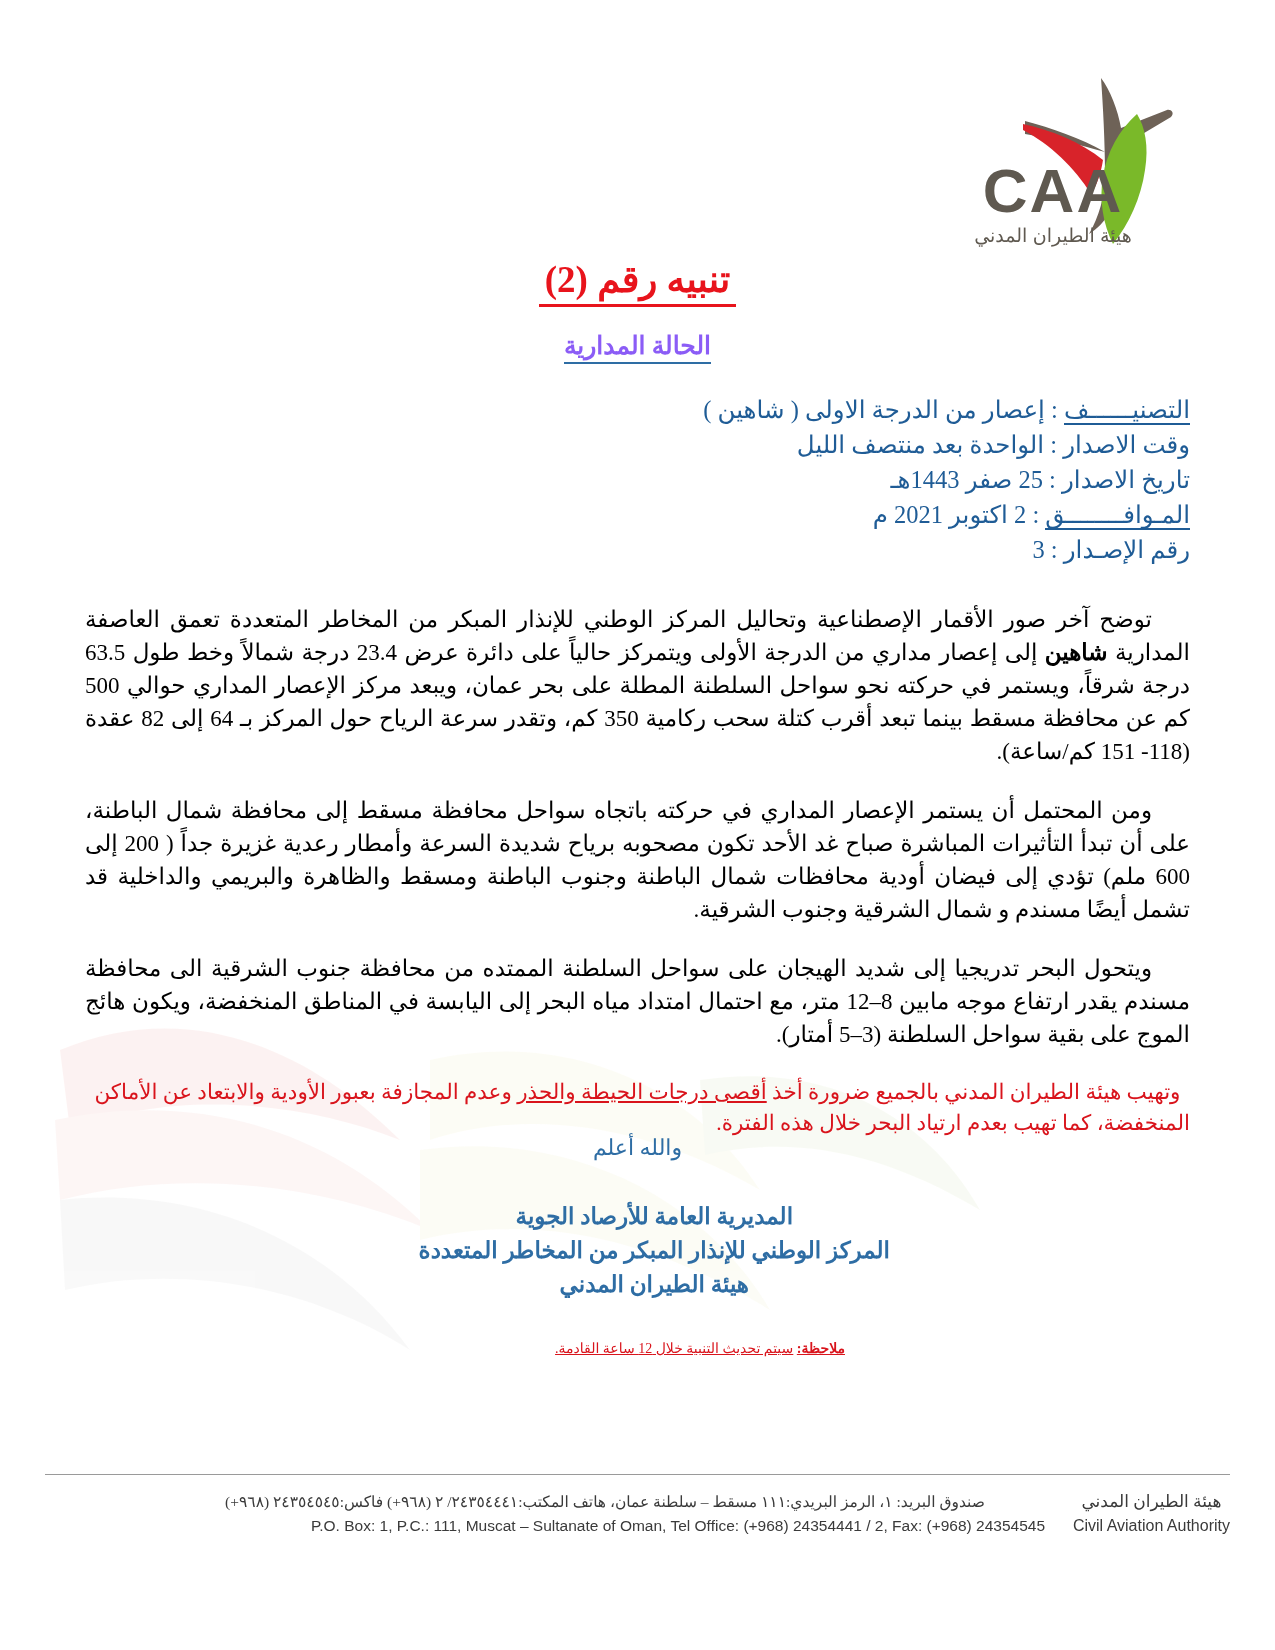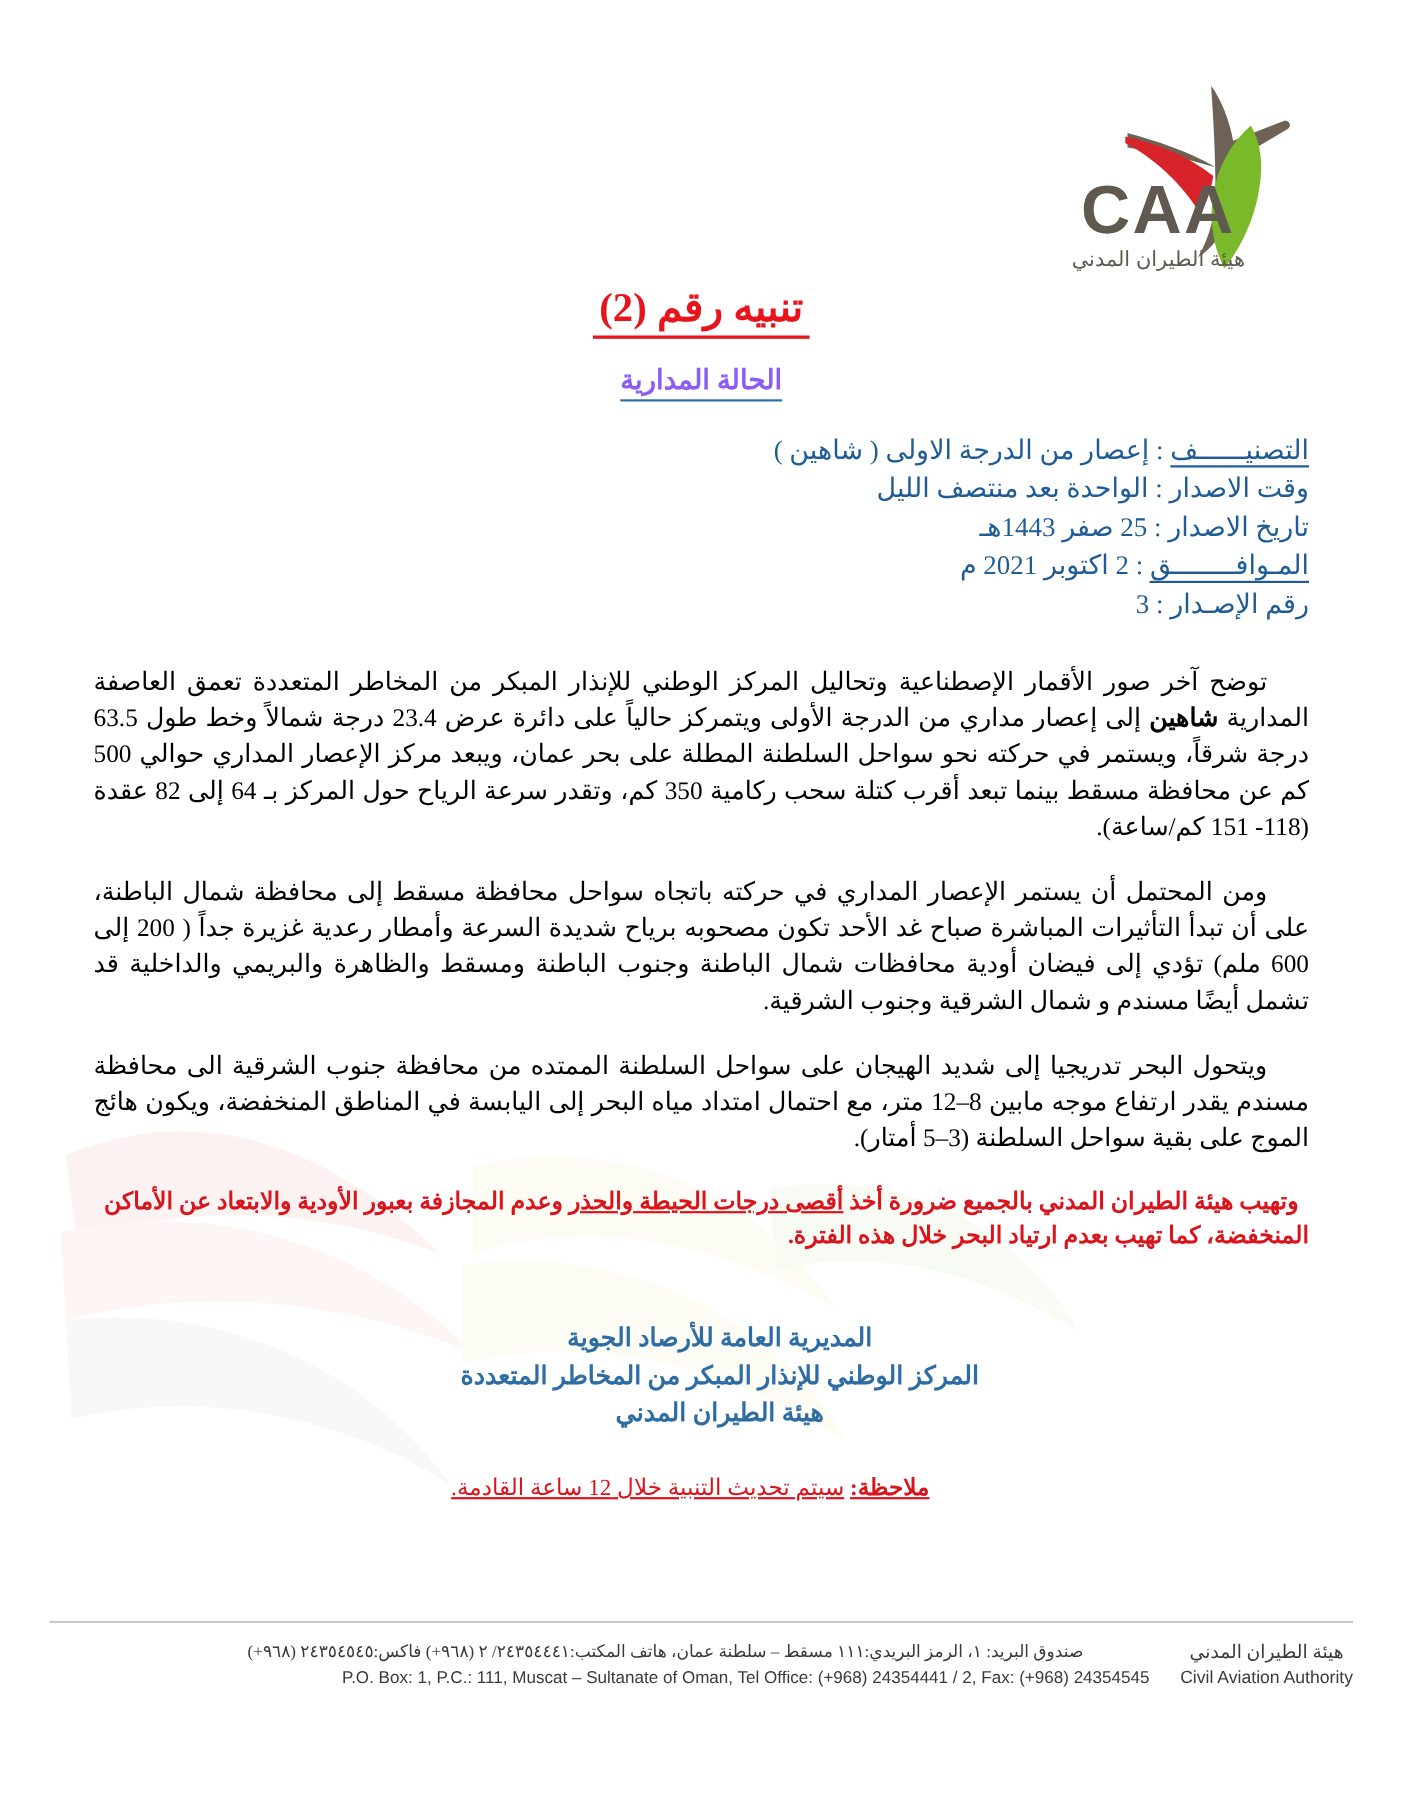--- a/index.html
+++ b/index.html
@@ -115,21 +115,21 @@
   }
   .para {
     margin: 15px 0 26px 0;
     text-indent: 38px;
   }
   .para b { font-weight: bold; }
 
   .warn-para {
     margin: 6px 0 0 0;
     color: #d9141c;
-    font-weight: bold;
+    font-weight: normal;
     font-size: 21.5px;
     line-height: 31px;
     text-align: center;
     text-indent: 0;
   }
   .warn-para u { text-decoration: underline; }
 
   
   .closing-god {
     position: absolute;
@@ -150,21 +150,21 @@
     font-size: 23px;
     line-height: 34px;
     direction: rtl;
   }
   .note-line {
     position: absolute;
     top: 1340px;
     right: 430px;
     color: #d9141c;
     font-weight: bold;
-    font-size: 21px;
+    font-size: 14px;
     direction: rtl;
     white-space: nowrap;
   }
   .note-line .note-label { color: #d9141c; text-decoration: underline; }
   .note-line .note-text { color: #d9141c; font-weight: normal; text-decoration: underline; }
 
   
   .footer-rule {
     position: absolute;
     top: 1474px;
@@ -273,20 +273,23 @@
     </div>
   </div>
 
   <div class="body-area">
     <p class="para">توضح آخر صور الأقمار الإصطناعية وتحاليل المركز الوطني للإنذار المبكر من المخاطر المتعددة تعمق العاصفة المدارية <b>شاهين</b> إلى إعصار مداري من الدرجة الأولى ويتمركز حالياً على دائرة عرض 23.4 درجة شمالاً وخط طول 63.5 درجة شرقاً، ويستمر في حركته نحو سواحل السلطنة المطلة على بحر عمان، ويبعد مركز الإعصار المداري حوالي 500 كم عن محافظة مسقط بينما تبعد أقرب كتلة سحب ركامية 350 كم، وتقدر سرعة الرياح حول المركز بـ 64 إلى 82 عقدة (118- 151 كم/ساعة).</p>
     <p class="para">ومن المحتمل أن يستمر الإعصار المداري  في حركته باتجاه سواحل محافظة مسقط إلى محافظة شمال الباطنة، على أن تبدأ التأثيرات المباشرة صباح غد الأحد تكون مصحوبه برياح شديدة السرعة وأمطار رعدية غزيرة جداً ( 200 إلى 600 ملم) تؤدي إلى فيضان أودية محافظات شمال الباطنة وجنوب الباطنة ومسقط والظاهرة والبريمي والداخلية قد تشمل أيضًا مسندم و شمال الشرقية وجنوب الشرقية.</p>
     <p class="para">ويتحول البحر تدريجيا إلى شديد الهيجان على سواحل السلطنة الممتده من محافظة جنوب الشرقية الى محافظة مسندم يقدر ارتفاع موجه مابين 8–12 متر، مع احتمال امتداد مياه البحر إلى اليابسة في المناطق المنخفضة، ويكون هائج الموج على بقية سواحل السلطنة (3–5 أمتار).</p>
     <p class="warn-para">وتهيب هيئة الطيران المدني بالجميع ضرورة أخذ <u>أقصى درجات الحيطة والحذر</u> وعدم المجازفة بعبور الأودية والابتعاد عن الأماكن المنخفضة، كما تهيب بعدم ارتياد البحر خلال هذه الفترة.</p>
   </div>
 
+  <div class="closing-god">
+    <span>والله أعلم</span>
+  </div>
 
   <div class="signature">
     <div>المديرية العامة للأرصاد الجوية</div>
     <div>المركز الوطني للإنذار المبكر من المخاطر المتعددة</div>
     <div>هيئة الطيران المدني</div>
   </div>
 
   <div class="note-line">
     <span class="note-label">ملاحظة:</span>
     <span class="note-text">سيتم تحديث التنبية خلال 12 ساعة القادمة.</span>

